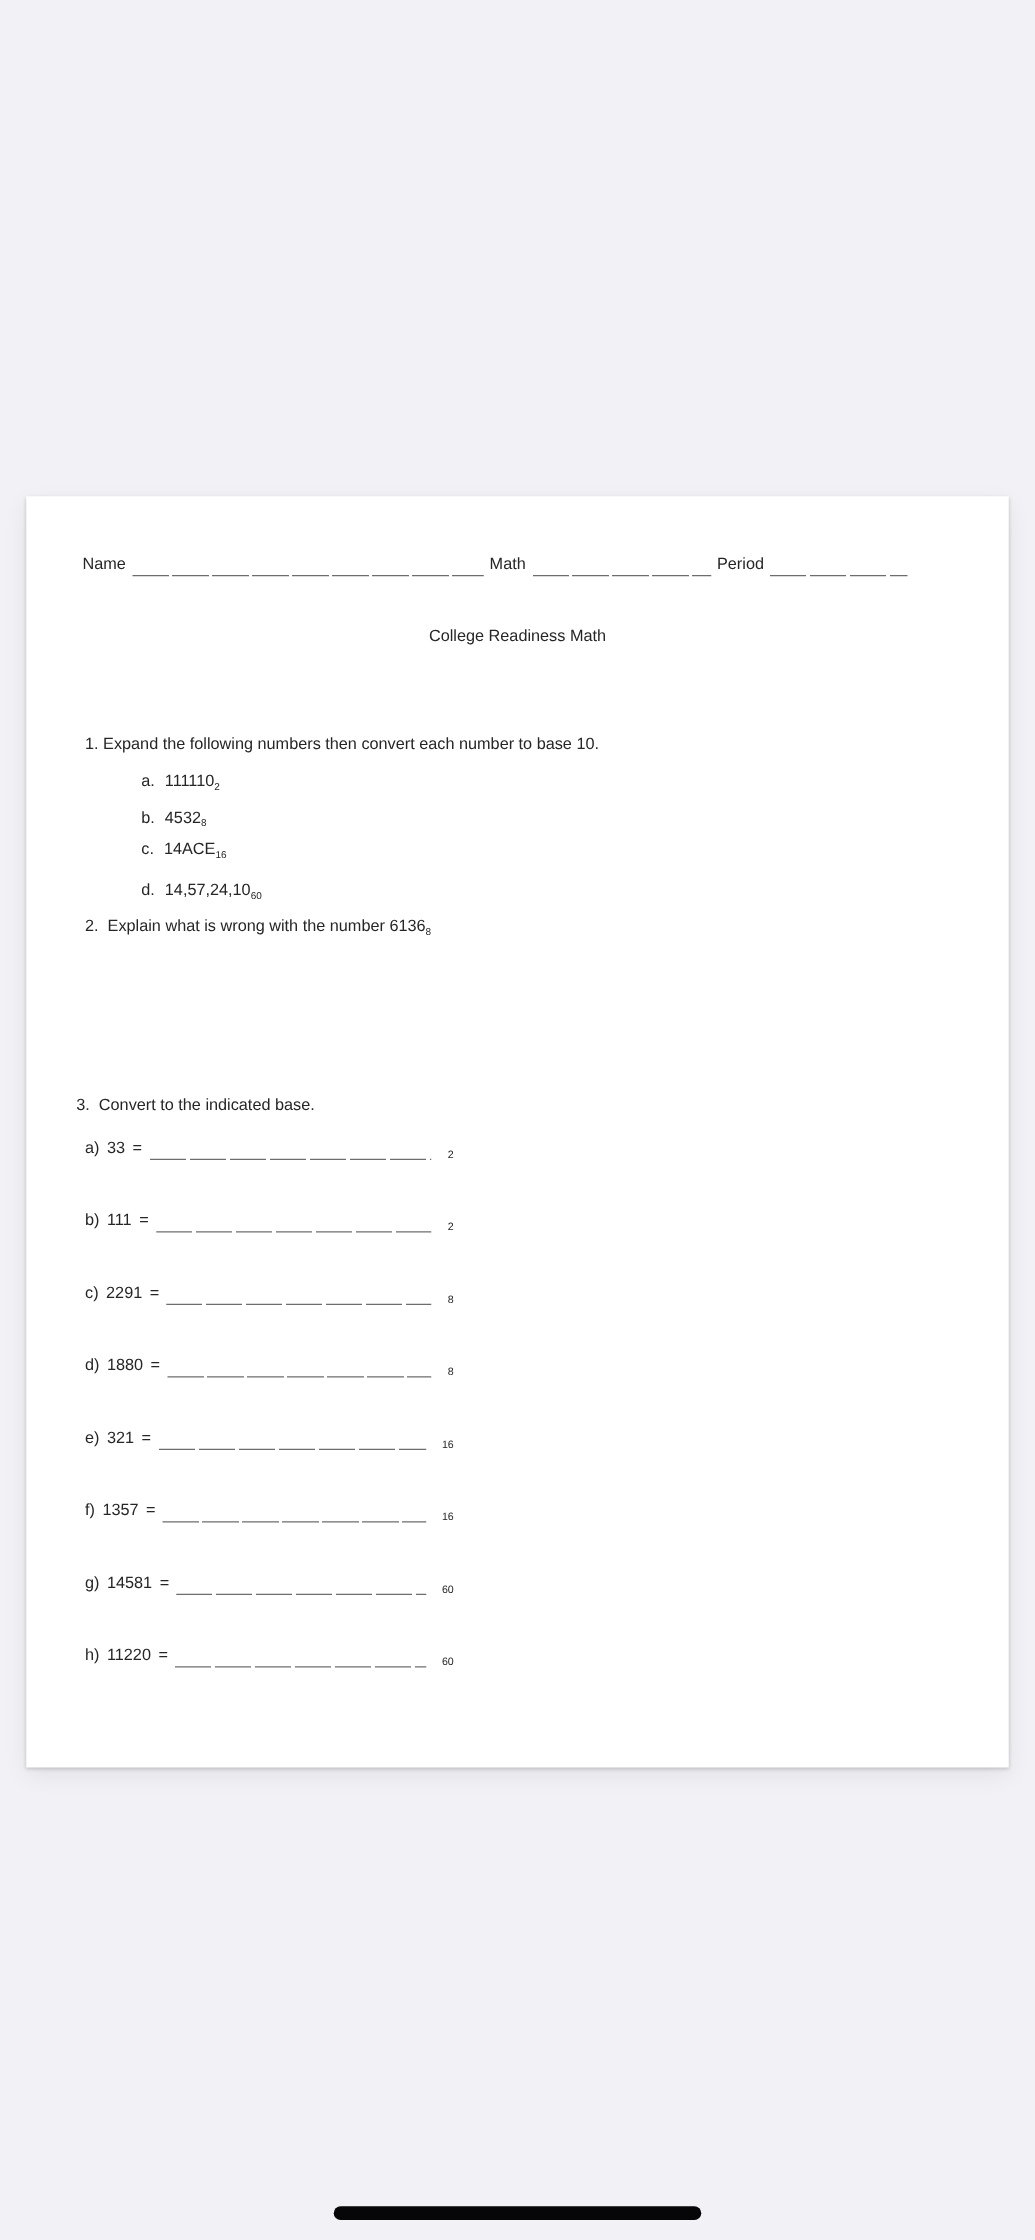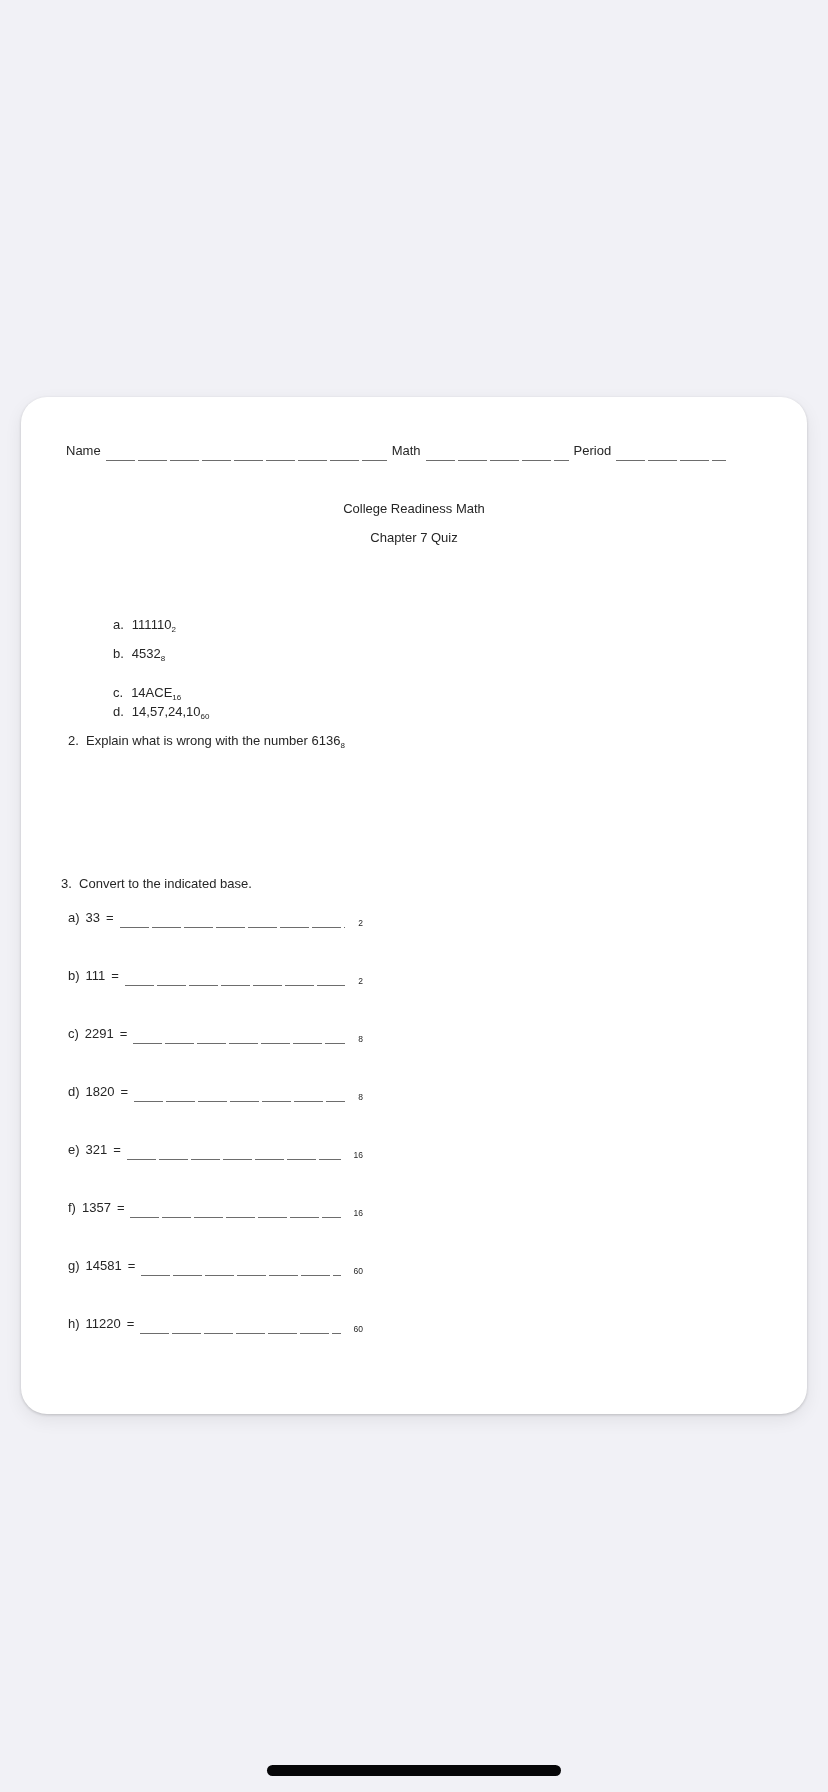--- a/index.html
+++ b/index.html
@@ -9,21 +9,20 @@
     font-family:"Liberation Sans", sans-serif;
     position:relative;
     overflow:hidden;
   }
   .screen{position:absolute;inset:0;}
   
   .page{
     position:absolute;left:21px;top:397px;width:786px;height:1017px;
     background:#ffffff;
     box-shadow:0 1px 3px rgba(0,0,0,0.18), 0 6px 18px rgba(0,0,0,0.07);
-    border-radius:26px;
   }
   .line{position:absolute;height:20px;line-height:20px;font-size:13px;color:#262626;white-space:nowrap;}
   .preserve{white-space:pre-wrap;}
   
   .uline{
     display:inline-block;height:16px;
     background:repeating-linear-gradient(to right,#6d6d6d 0,#6d6d6d 29px,rgba(0,0,0,0) 29px,rgba(0,0,0,0) 32px) bottom left / 100% 1.5px no-repeat;
   }
   
   .hdr-row{left:45px;top:44px;right:58px;display:flex;align-items:flex-end;column-gap:5px;}
@@ -60,30 +59,30 @@
     <div class="line hdr-row">
       <span class="lbl">Name</span>
       <span class="uline u-name"></span>
       <span class="lbl">Math</span>
       <span class="uline u-date"></span>
       <span class="lbl">Period</span>
       <span class="uline u-period"></span>
     </div>
 
     <div class="line title-line" style="top:102px">College Readiness Math</div>
-    <div class="line title-line" style="top:131px">Chapter 7 Quiz</div>
 
+    <div class="line" style="left:47px;top:188px">1. Expand the following numbers then convert each number to base 10.</div>
 
     <div class="line q1item" style="left:92px;top:218px">
       <span class="itml">a.</span><span>111110</span><sub class="base">2</sub>
     </div>
     <div class="line q1item" style="left:92px;top:247px">
       <span class="itml">b.</span><span>4532</span><sub class="base">8</sub>
     </div>
-    <div class="line q1item" style="left:92px;top:286px">
+    <div class="line q1item" style="left:92px;top:272px">
       <span class="itml">c.</span><span>14ACE</span><sub class="base">16</sub>
     </div>
     <div class="line q1item" style="left:92px;top:305px">
       <span class="itml">d.</span><span>14,57,24,10</span><sub class="base">60</sub>
     </div>
 
     <div class="line" style="left:47px;top:334px">
       <span class="preserve">2.  Explain what is wrong with the number 6136</span><sub class="base">8</sub>
     </div>
 
@@ -105,21 +104,21 @@
     </div>
     <div class="line q3row" style="top:627px">
       <span class="lbl">c)</span>
       <span class="num">2291</span>
       <span class="eq">=</span>
       <span class="uline"></span>
       <span class="sub">8</span>
     </div>
     <div class="line q3row" style="top:685px">
       <span class="lbl">d)</span>
-      <span class="num">1820</span>
+      <span class="num">1880</span>
       <span class="eq">=</span>
       <span class="uline"></span>
       <span class="sub">8</span>
     </div>
     <div class="line q3row" style="top:743px">
       <span class="lbl">e)</span>
       <span class="num">321</span>
       <span class="eq">=</span>
       <span class="uline"></span>
       <span class="sub">16</span>

